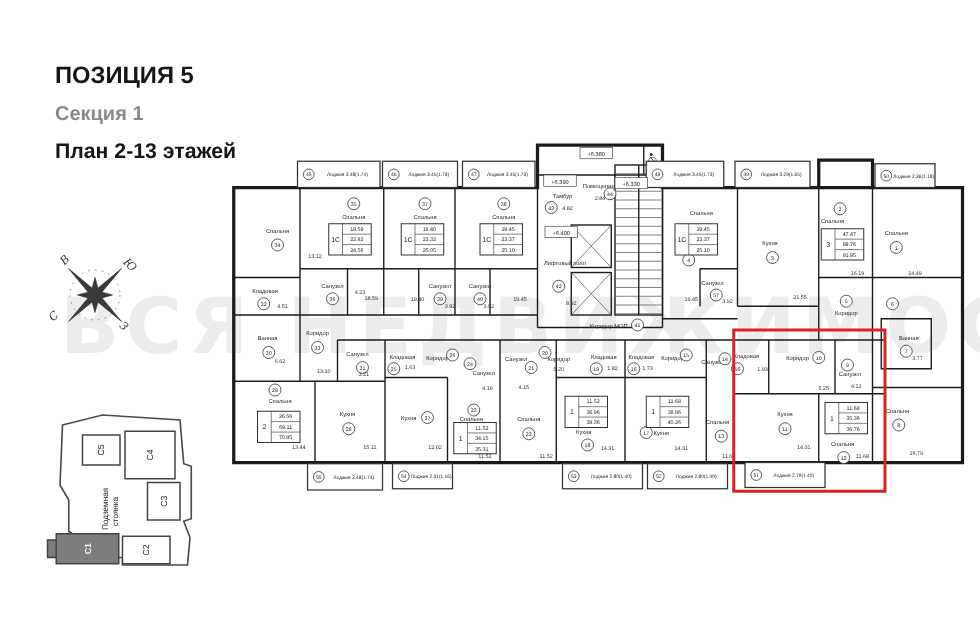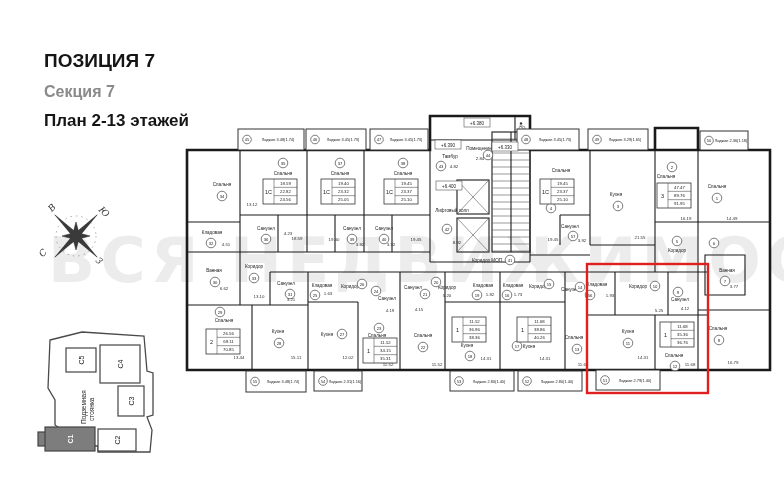--- a/index.html
+++ b/index.html
@@ -31,22 +31,22 @@
   .clet{fill:#333;font-family:"DejaVu Serif",serif;font-style:italic;font-size:9px;}
 </style>
 </head>
 <body>
 
 <div class="stage">
 
   <div class="watermark">ВСЯ НЕДВИЖИМОСТЬ</div>
 
   <div class="hdr">
-    <div class="t1">ПОЗИЦИЯ 7</div>
-    <div class="t2">Секция 7</div>
+    <div class="t1">ПОЗИЦИЯ 5</div>
+    <div class="t2">Секция 1</div>
     <div class="t3">План 2-13 этажей</div>
   </div>
 
   <svg id="plan" class="canvas" width="784" height="500" viewBox="0 0 784 500">
 
     <g>
       <circle cx="76" cy="236" r="20" fill="none" stroke="#777" stroke-width="0.6" stroke-dasharray="1.5,4"></circle>
       <path class="cstar" d="M90,236 L81.5,238.3 L97.2,257.2 L78.3,241.5 L76,250 L73.7,241.5 L54.8,257.2 L70.5,238.3 L62,236 L70.5,233.7 L54.8,214.8 L73.7,230.5 L76,222 L78.3,230.5 L97.2,214.8 L81.5,233.7 Z"></path>
       <text class="clet" transform="translate(54,210) rotate(-45)" text-anchor="middle">В</text>
       <text class="clet" transform="translate(102,214) rotate(45)" text-anchor="middle">Ю</text>

